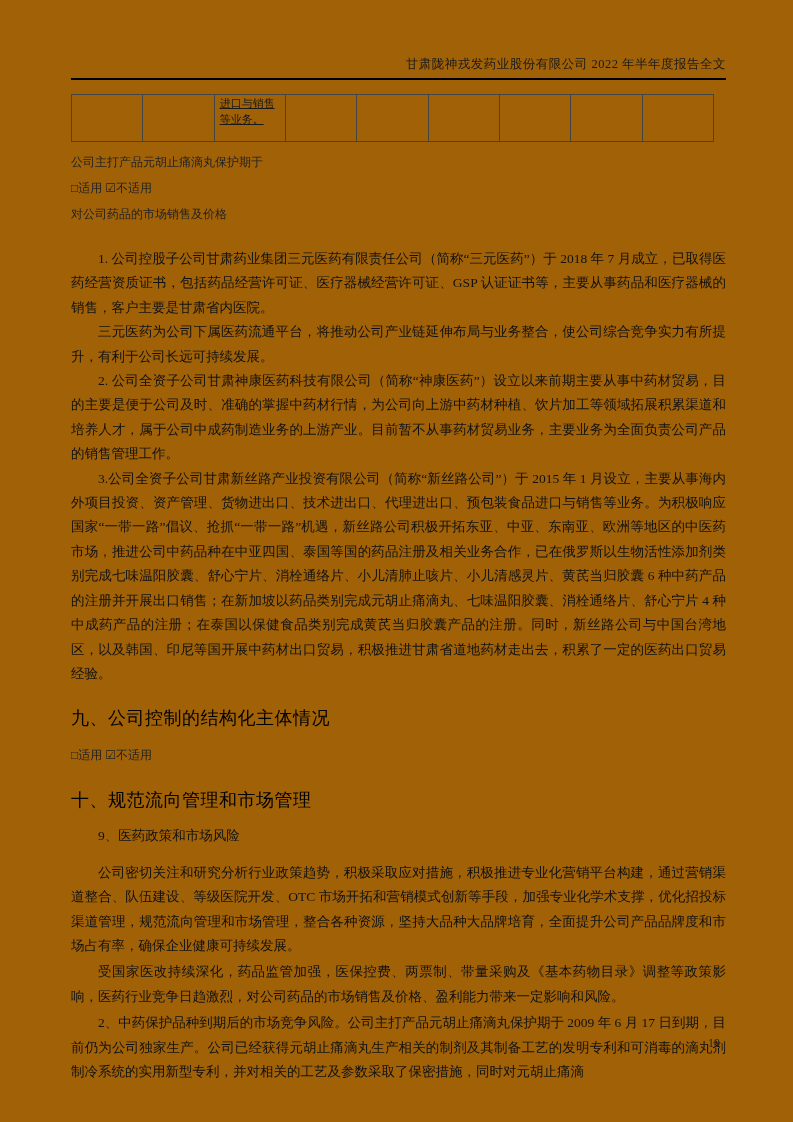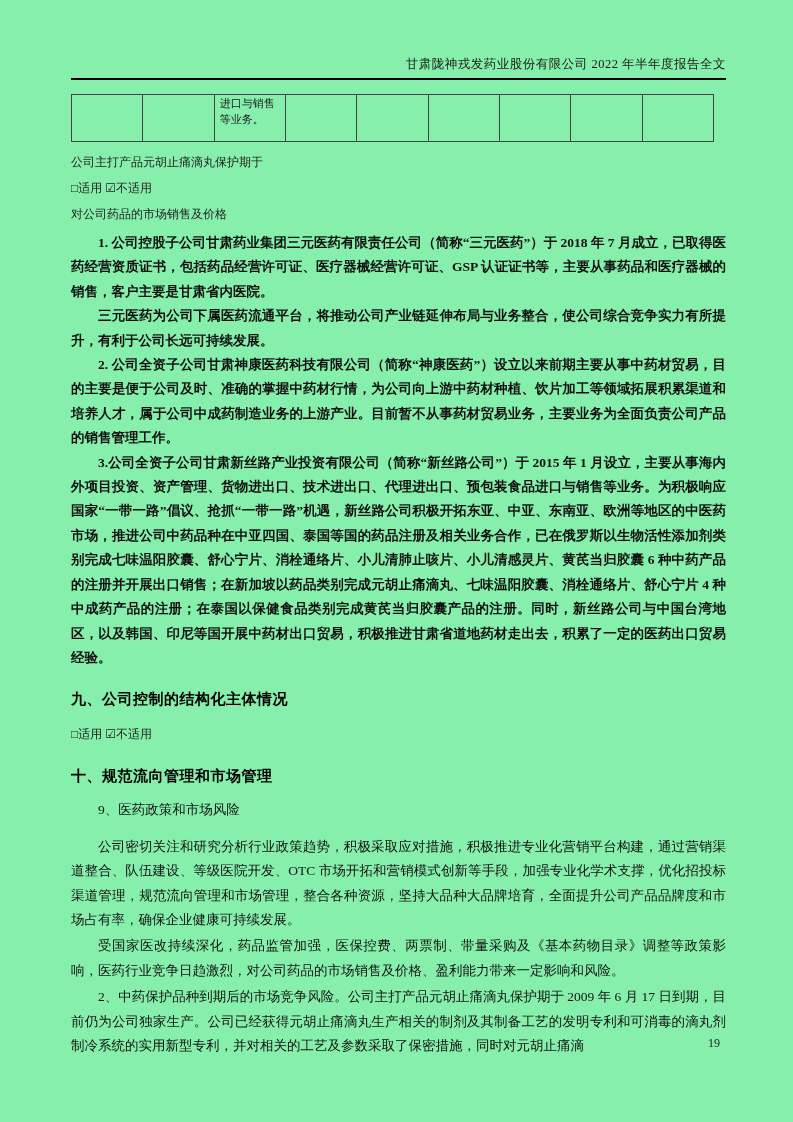--- a/index.html
+++ b/index.html
@@ -2,41 +2,42 @@
 <html><head>
 <meta charset="utf-8">
 <style>
   * { margin: 0; padding: 0; box-sizing: border-box; }
   html, body { background: #888; }
   .page {
     position: relative;
     width: 793px;
     height: 1122px;
     margin: 0 auto;
-    background: #86efac;
+    background: #a16207;
     font-family: "Liberation Serif", "DejaVu Serif", serif;
     color: #1a1a1a;
     padding: 55px 67px 0 71px;
     overflow: hidden;
   }
   
   .doc-header {
     text-align: right;
     font-size: 12.5px;
     line-height: 18px;
     padding-bottom: 5px;
     border-bottom: 2px solid #000;
     letter-spacing: 0.5px;
   }
   
   table.cont-table {
     margin-top: 14px;
     width: 643px;
     border-collapse: collapse;
     table-layout: fixed;
+    text-decoration: underline;
   }
   table.cont-table td {
     border: 1px solid #444;
     width: 11.11%;
     height: 47px;
     vertical-align: top;
     font-size: 11px;
     line-height: 15.5px;
     padding: 1px 4px 2px 5px;
     word-break: break-all;
@@ -52,37 +53,37 @@
   p.body-para {
     font-size: 13.5px;
     line-height: 24.4px;
     text-align: justify;
     text-indent: 2em;
     color: #111;
   }
   
   h2.sec-heading {
     font-family: "Liberation Sans", "DejaVu Sans", sans-serif;
-    font-size: 15px;
-    font-weight: bold;
+    font-size: 18px;
+    font-weight: normal;
     color: #000;
     letter-spacing: 0.5px;
     margin-top: 20px;
     margin-bottom: 12px;
   }
   .risk-item-label {
     font-size: 13.5px;
     line-height: 24.4px;
     text-indent: 2em;
     margin-top: 6px;
     margin-bottom: 12px;
     color: #111;
   }
   .risk-para + .risk-para { margin-top: 2px; }
-  .sub-paras { margin-top: 4px; font-weight: bold; }
+  .sub-paras { margin-top: 20px; }
   
   .page-number {
     position: absolute;
     top: 1036px;
     right: 73px;
     font-size: 12px;
     color: #222;
   }
 </style>
 </head>

